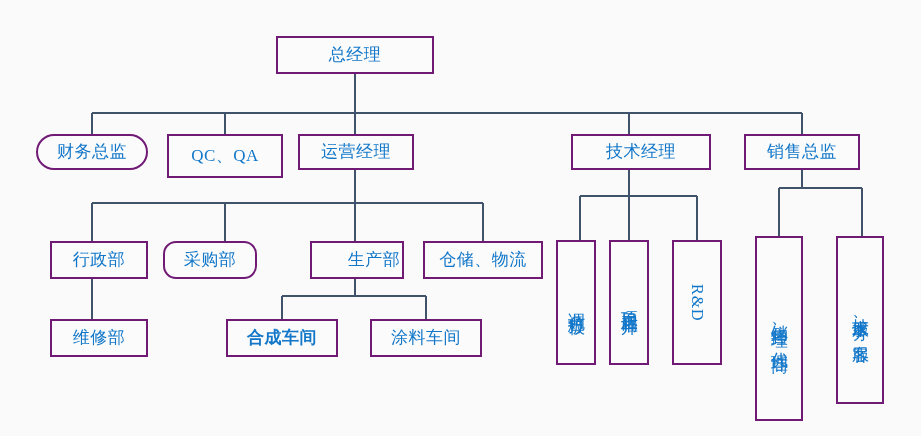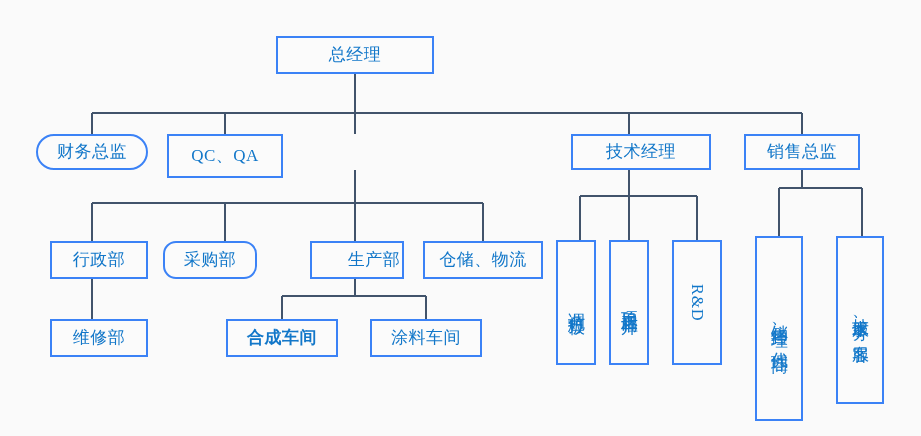--- a/index.html
+++ b/index.html
@@ -19,21 +19,21 @@
     position: absolute;
     left: 0;
     top: 0;
     width: 921px;
     height: 436px;
     pointer-events: none;
   }
   .node {
     position: absolute;
     box-sizing: border-box;
-    border: 2px solid #3b82f6;
+    border: 2px solid #701a75;
     background: #fbfbfb;
     color: #1277c9;
     display: flex;
     align-items: center;
     justify-content: center;
     text-align: center;
     line-height: 1.18;
     letter-spacing: 0.5px;
     z-index: 2;
   }
@@ -103,20 +103,23 @@
   </div>
 
   <div class="node h" style="left:36px; top:134px; width:112px; height:36px;border-radius:18px;">
     <span>财务总监</span>
   </div>
 
   <div class="node h" style="left:167px; top:134px; width:116px; height:44px;">
     <span>QC、QA</span>
   </div>
 
+  <div class="node h" style="left:298px; top:134px; width:116px; height:36px;">
+    <span>运营经理</span>
+  </div>
 
   <div class="node h" style="left:571px; top:134px; width:140px; height:36px;">
     <span>技术经理</span>
   </div>
 
   <div class="node h" style="left:744px; top:134px; width:116px; height:36px;">
     <span>销售总监</span>
   </div>
 
   <div class="node h" style="left:50px; top:241px; width:98px; height:38px;font-family:Liberation Serif, serif;">

